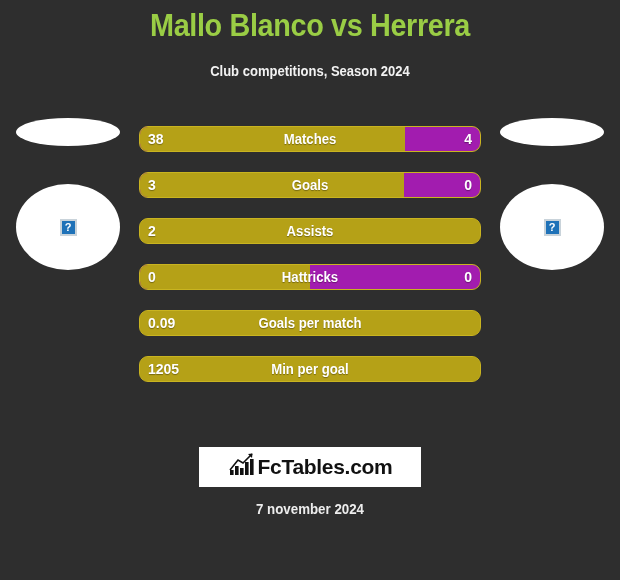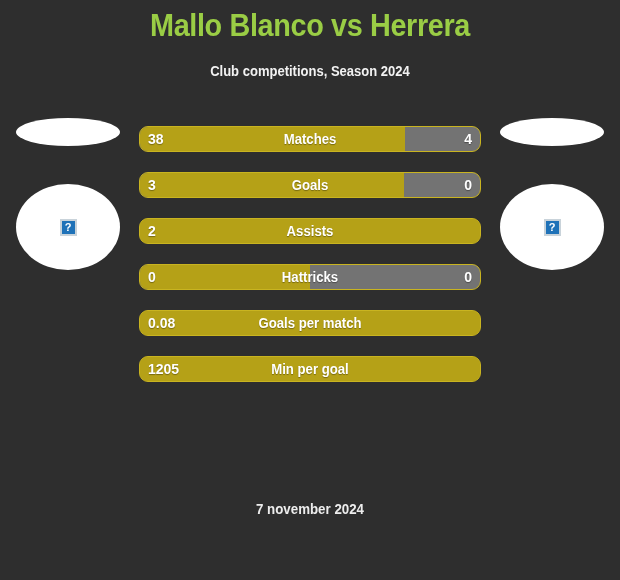--- a/index.html
+++ b/index.html
@@ -98,21 +98,21 @@
     width: 342px;
   }
   .bar-row {
     position: relative;
     height: 26px;
     margin-bottom: 20px;
     border-radius: 9px;
     border: 1px solid #c9b420;
     box-sizing: border-box;
     overflow: hidden;
-    background: #737373;
+    background: #a21caf;
   }
   .bar-fill {
     position: absolute;
     left: 0;
     top: 0;
     bottom: 0;
     background: #B5A117;
   }
   .bar-left-val,
   .bar-right-val,
@@ -210,26 +210,40 @@
         <span class="bar-label">Assists</span>
       </div>
       <div class="bar-row">
         <div class="bar-fill" style="width: 50%;"></div>
         <span class="bar-left-val">0</span>
         <span class="bar-label">Hattricks</span>
         <span class="bar-right-val">0</span>
       </div>
       <div class="bar-row" style="background: rgb(181, 161, 23);">
         <div class="bar-fill" style="width: 100%;"></div>
-        <span class="bar-left-val">0.08</span>
+        <span class="bar-left-val">0.09</span>
         <span class="bar-label">Goals per match</span>
       </div>
       <div class="bar-row" style="background: rgb(181, 161, 23); padding-left: 10px;">
         <div class="bar-fill" style="width: 100%;"></div>
         <span class="bar-left-val">1205</span>
         <span class="bar-label">Min per goal</span>
       </div>
     </div>
 
+  <div class="logo-box">
+    <span class="logo-icon">
+      <svg width="26" height="24" viewBox="0 0 26 24" aria-hidden="true">
+        <path d="M2 17 L10 7 L15 10 L24 1" stroke="#111" stroke-width="1.6" fill="none"></path>
+        <path d="M20 1 L24.5 0.5 L24 5 Z" fill="#111"></path>
+        <rect x="2" y="17" width="3.6" height="5" fill="#111"></rect>
+        <rect x="7" y="13" width="3.6" height="9" fill="#111"></rect>
+        <rect x="12" y="15" width="3.6" height="7" fill="#111"></rect>
+        <rect x="17" y="9" width="3.6" height="13" fill="#111"></rect>
+        <rect x="22" y="6" width="3.6" height="16" fill="#111"></rect>
+      </svg>
+    </span>
+    <span class="logo-text">FcTables.com</span>
+  </div>
 
   <div class="footer-date">7 november 2024</div>
 
 </div>
 
 </body></html>

